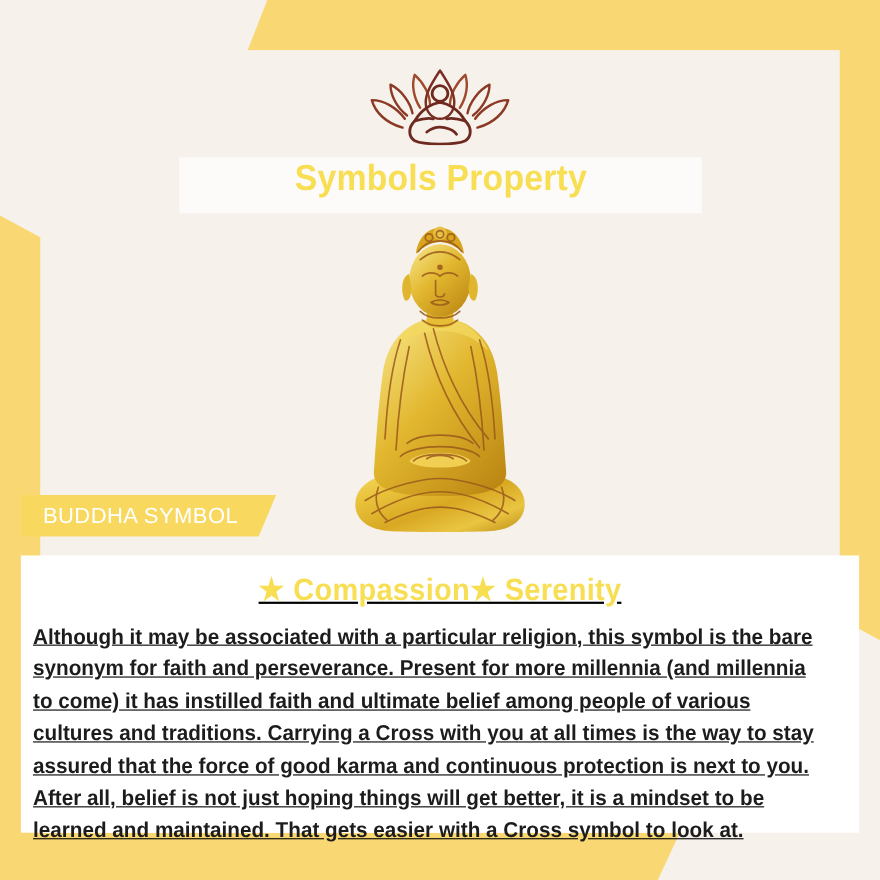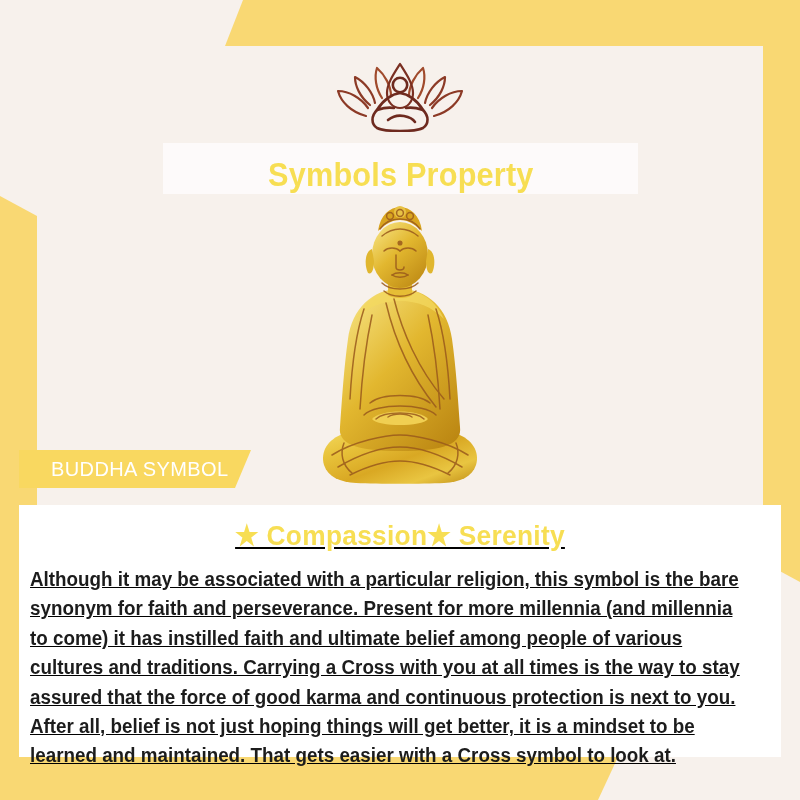--- a/index.html
+++ b/index.html
@@ -65,21 +65,21 @@
     letter-spacing:3.1px;
     color:#241814;
     font-weight:400;
   }
 
   
   .title-banner {
     position:absolute;
     top:143px; left:163px; width:475px; height:51px;
     background:#fdfafa;
-    display:flex; align-items:flex-end; justify-content:center;
+    display:flex; align-items:flex-start; justify-content:center;
     z-index:5;
   }
   .title-text {
     font-family:"Liberation Sans Narrow","Liberation Sans", sans-serif;
     font-weight:bold;
     font-size:33px;
     color:#f7de53;
     letter-spacing:0.2px;
     transform:scaleX(0.93);
     white-space:nowrap;
@@ -100,21 +100,21 @@
     top:450px; left:19px; width:232px; height:38px;
     background:#f9d860;
     clip-path:polygon(0 0, 100% 0, calc(100% - 16px) 100%, 0 100%);
     display:flex; align-items:center;
     z-index:6;
   }
   .ribbon-text {
     color:#ffffff;
     font-size:20px;
     letter-spacing:0.4px;
-    padding-left:32px;
+    padding-left:20px;
     font-weight:400;
     white-space:nowrap;
   }
 
   
   .content-panel {
     position:absolute;
     top:505px; left:19px; width:762px; bottom:43px;
     background:#ffffff;
     z-index:5;

